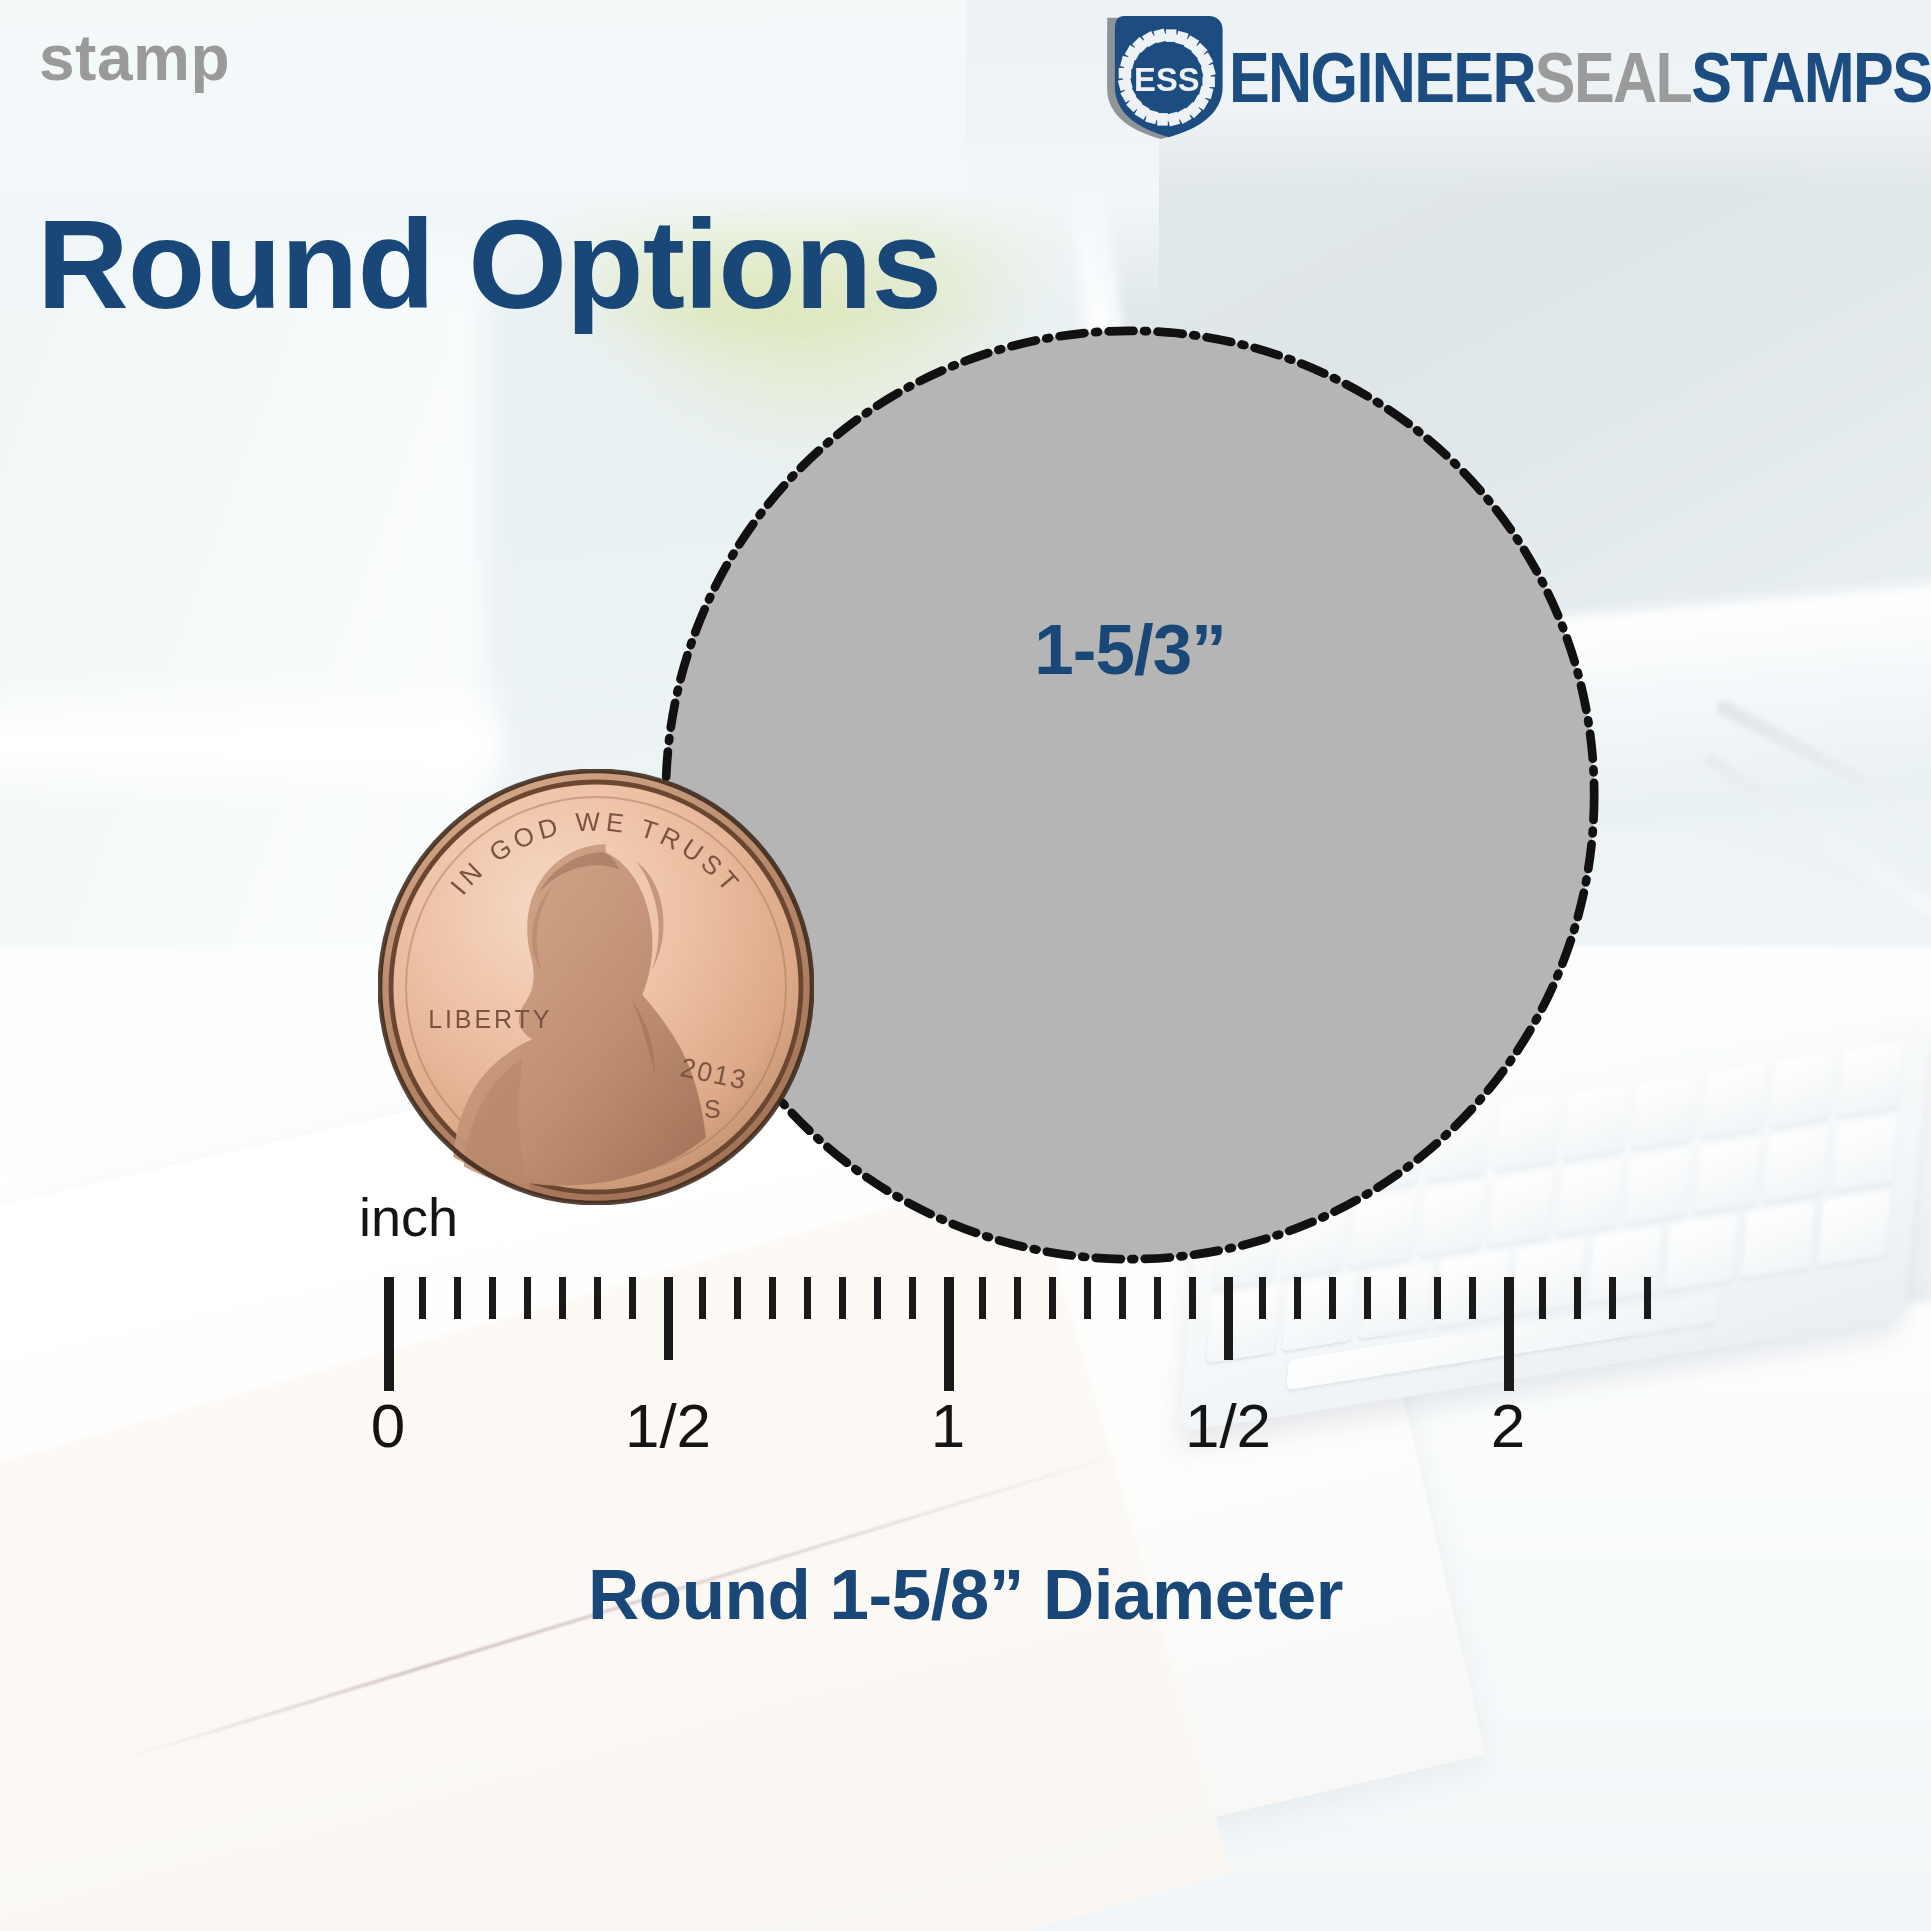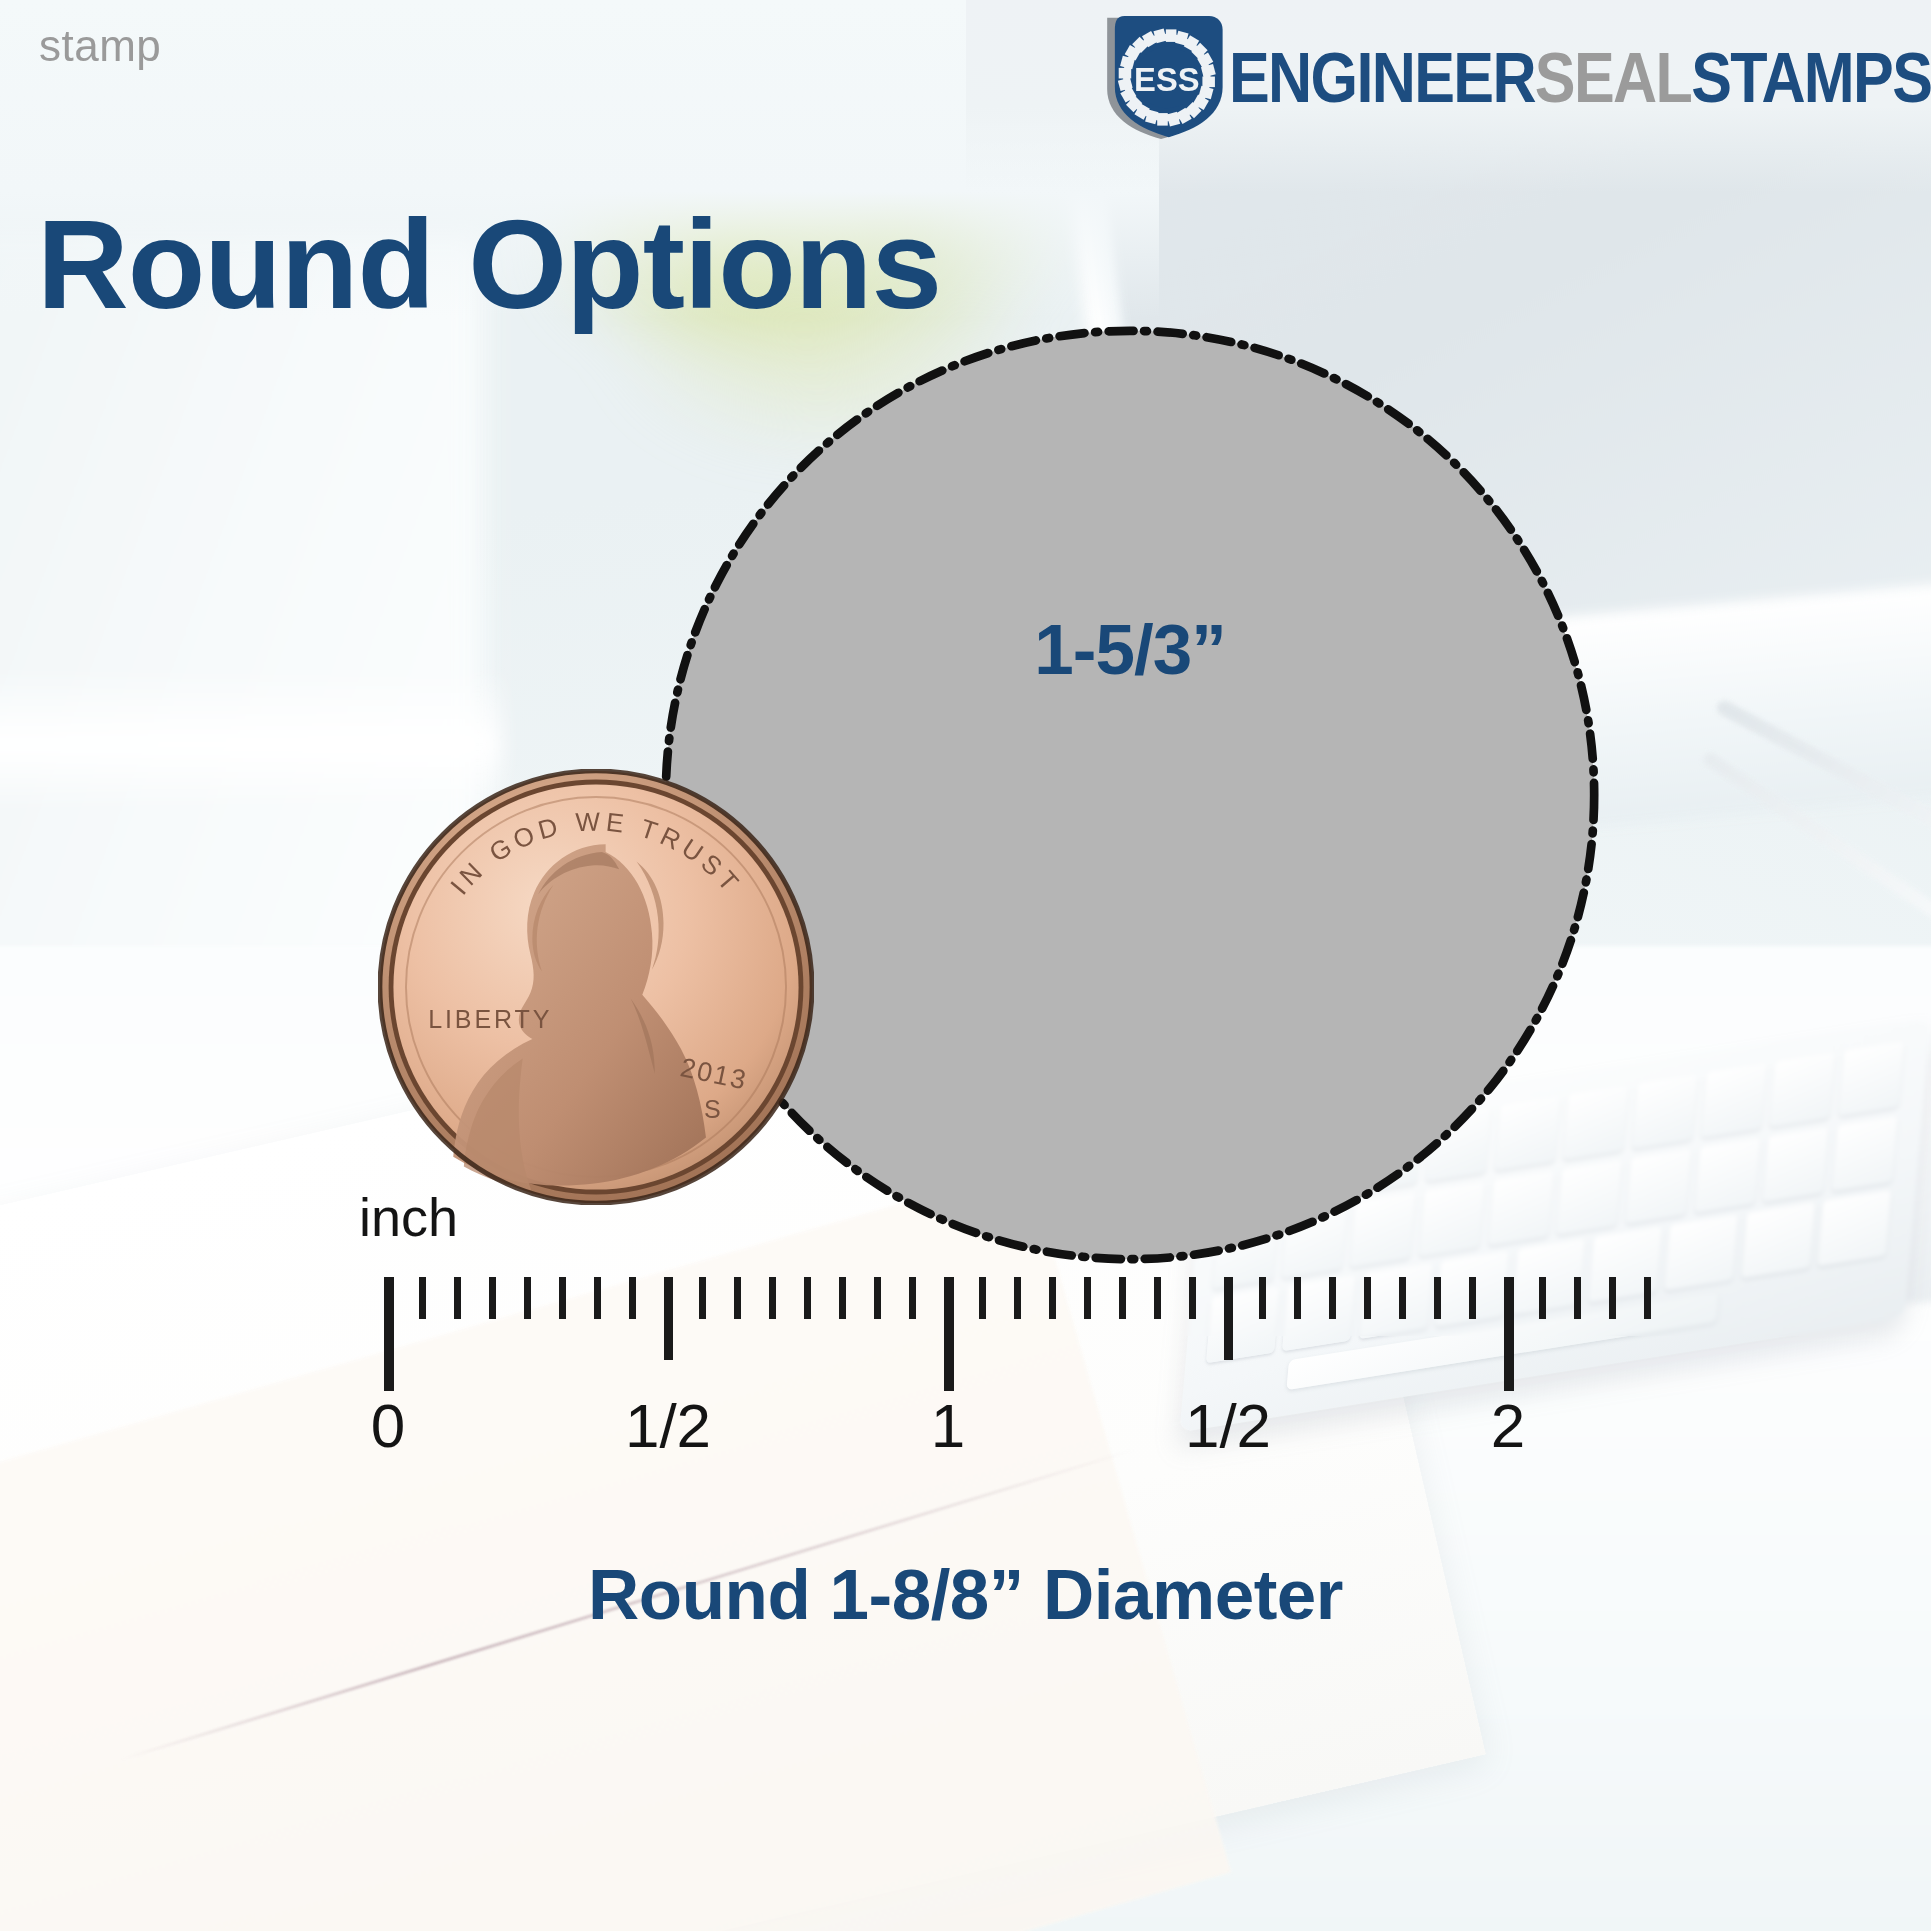--- a/index.html
+++ b/index.html
@@ -121,21 +121,21 @@
     background:linear-gradient(180deg,#f4f9fa 0%,#f2f7f9 60%,rgba(242,247,249,0) 100%);
   }
   .bg-toprightwash{
     position:absolute;left:966px;top:0;width:966px;height:193px;
     background:linear-gradient(180deg,#eef2f5 0%,#eef3f5 55%,rgba(238,243,245,0) 100%);
   }
 
   
   .stamp-word{
     position:absolute;left:39px;top:21px;
-    font-size:44px;color:#9a9a9a;letter-spacing:0.5px;font-weight:400;
+    font-size:64px;color:#9a9a9a;letter-spacing:0.5px;font-weight:700;
   }
   .title{
     position:absolute;left:37px;top:116px;
     font-size:127px;font-weight:800;color:#194878;letter-spacing:-1px;
     line-height:1;
   }
 
   
   .logo{position:absolute;left:1101px;top:13.5px;height:127px;display:flex;align-items:center;}
   .logo-shield{width:122px;height:127px;flex:0 0 auto;}
@@ -417,16 +417,16 @@
       </div>
     <div id="rlabels">
         <div class="rl" style="left: 388px;">0</div>
         <div class="rl" style="left: 668px;">1/2</div>
         <div class="rl" style="left: 948px;">1</div>
         <div class="rl" style="left: 1228px;">1/2</div>
         <div class="rl" style="left: 1508px;">2</div>
       </div>
   </div>
 
-  <div class="caption">Round 1-8/8” Diameter</div>
+  <div class="caption">Round 1-5/8” Diameter</div>
 
 </div>
 
 
 </body></html>

